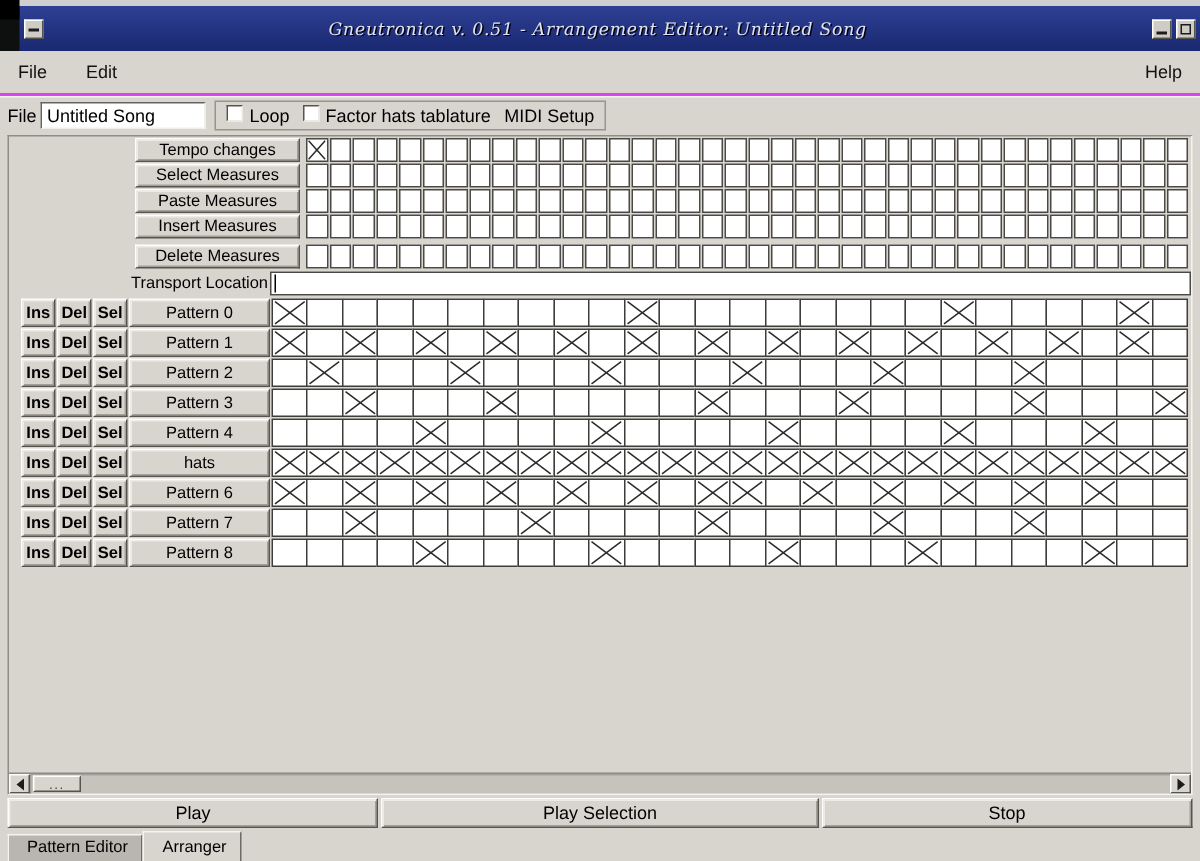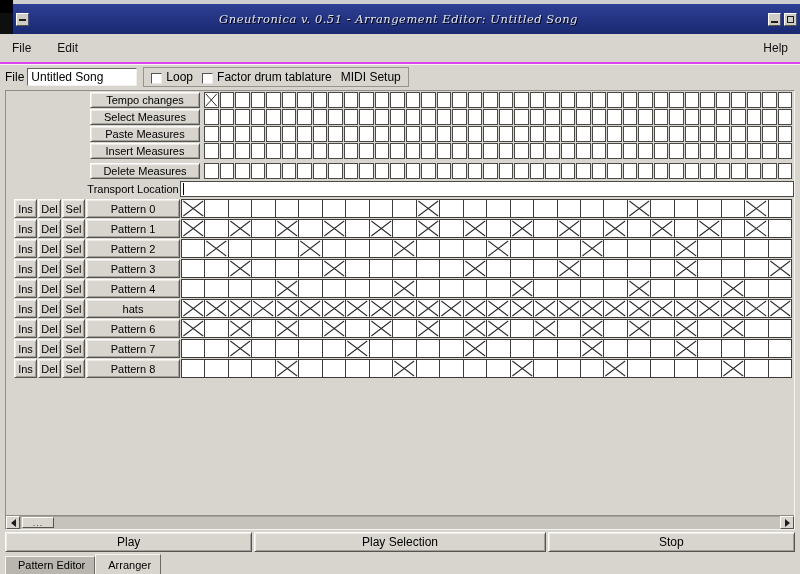--- a/index.html
+++ b/index.html
@@ -29,21 +29,21 @@
   .menu-item { color:#111; }
   .menu-help { margin-left:auto; }
 
   .songbar { height:26px; display:flex; align-items:center; padding:0 5px; font-size:12px; }
   .song-label { margin-right:3px; }
   .song-input { width:110px; height:18px; background:#fff; border:1px solid;
                 border-color:#66645e #f1f0ec #f1f0ec #66645e; font:12px "Liberation Sans",sans-serif;
                 padding:0 3px; }
   .song-frame { display:flex; align-items:center; gap:9px; border:1px solid #97948d;
                 height:20px; padding:0 7px; margin-left:6px; }
-  .cb-group { display:inline-flex; align-items:flex-end; gap:4px; }
+  .cb-group { display:inline-flex; align-items:flex-start; gap:4px; }
   .standalone-cb { width:11px; height:11px; background:#fff; border:1px solid;
                    border-color:#56544f #eceae6 #eceae6 #56544f; display:inline-block; }
   .flatlabel { background:none; border:none; font:12px "Liberation Sans",sans-serif; color:#000; }
 
   
   .main-frame { flex:1; margin:0 5px; border:1px solid; border-color:#8f8d86 #f4f3ef #f4f3ef #8f8d86;
                 background:#d8d5cf; display:flex; flex-direction:column; overflow:hidden; }
 
   .measure-row { display:flex; align-items:stretch; height:16px; margin-top:1px; padding-left:84px; }
   .measure-row:nth-child(5) { margin-top:4px; }
@@ -51,21 +51,21 @@
   .checkbox-strip { flex:1; display:flex; gap:1px; margin-left:4px; margin-right:2px; }
   .small-checkbox { flex:1; background:#fff; border:1px solid #4a4946; position:relative; }
 
   .transport-row { height:18px; display:flex; align-items:center; padding-left:80px; margin-top:1px; }
   .transport-label { width:94px; font-size:11px; text-align:center; flex:0 0 auto; }
   .transport-bar { flex:1; height:16px; background:#fff; border:1px solid #4a4946;
                    position:relative; margin-right:0; }
   .caret { position:absolute; left:2px; top:1px; bottom:1px; width:1px; background:#000; }
 
   .pattern-row { display:flex; align-items:stretch; height:19px; margin-top:1px; padding-left:8px; }
-  .action-btn { width:23px; margin-right:1px; font-size:11px; flex:0 0 auto; }
+  .action-btn { width:23px; margin-right:1px; font-size:11px; flex:0 0 auto;font-weight:bold; }
   .pattern-name-btn { width:94px; margin-right:1px; font-size:11px; flex:0 0 auto; }
   .cell-strip { flex:1; display:flex; margin-right:2px; }
   .cell { flex:1; background:#fff; border:1px solid #3f3d3a; margin-left:-1px; position:relative; }
   .cell:first-child { margin-left:0; }
 
   .xmark { position:absolute; inset:0; width:100%; height:100%; display:block; }
   .xmark line { stroke:#2a2a2a; stroke-width:1; vector-effect:non-scaling-stroke; }
 
   .filler { flex:1; }
 
@@ -134,21 +134,21 @@
     <div class="songbar">
       <span class="song-label">File</span>
       <input class="song-input" value="Untitled Song" style="">
       <div class="song-frame">
         <span class="cb-group">
           <span class="standalone-cb"></span>
           <span>Loop</span>
         </span>
         <span class="cb-group">
           <span class="standalone-cb"></span>
-          <span>Factor drum tablature</span>
+          <span>Factor hats tablature</span>
         </span>
         <button class="flatlabel">MIDI Setup</button>
       </div>
     </div>
 
     <div class="main-frame">
       <div id="measure-rows">
           <div class="measure-row">
             <button class="gtk-btn measure-label">Tempo changes</button>
             <div class="checkbox-strip">

